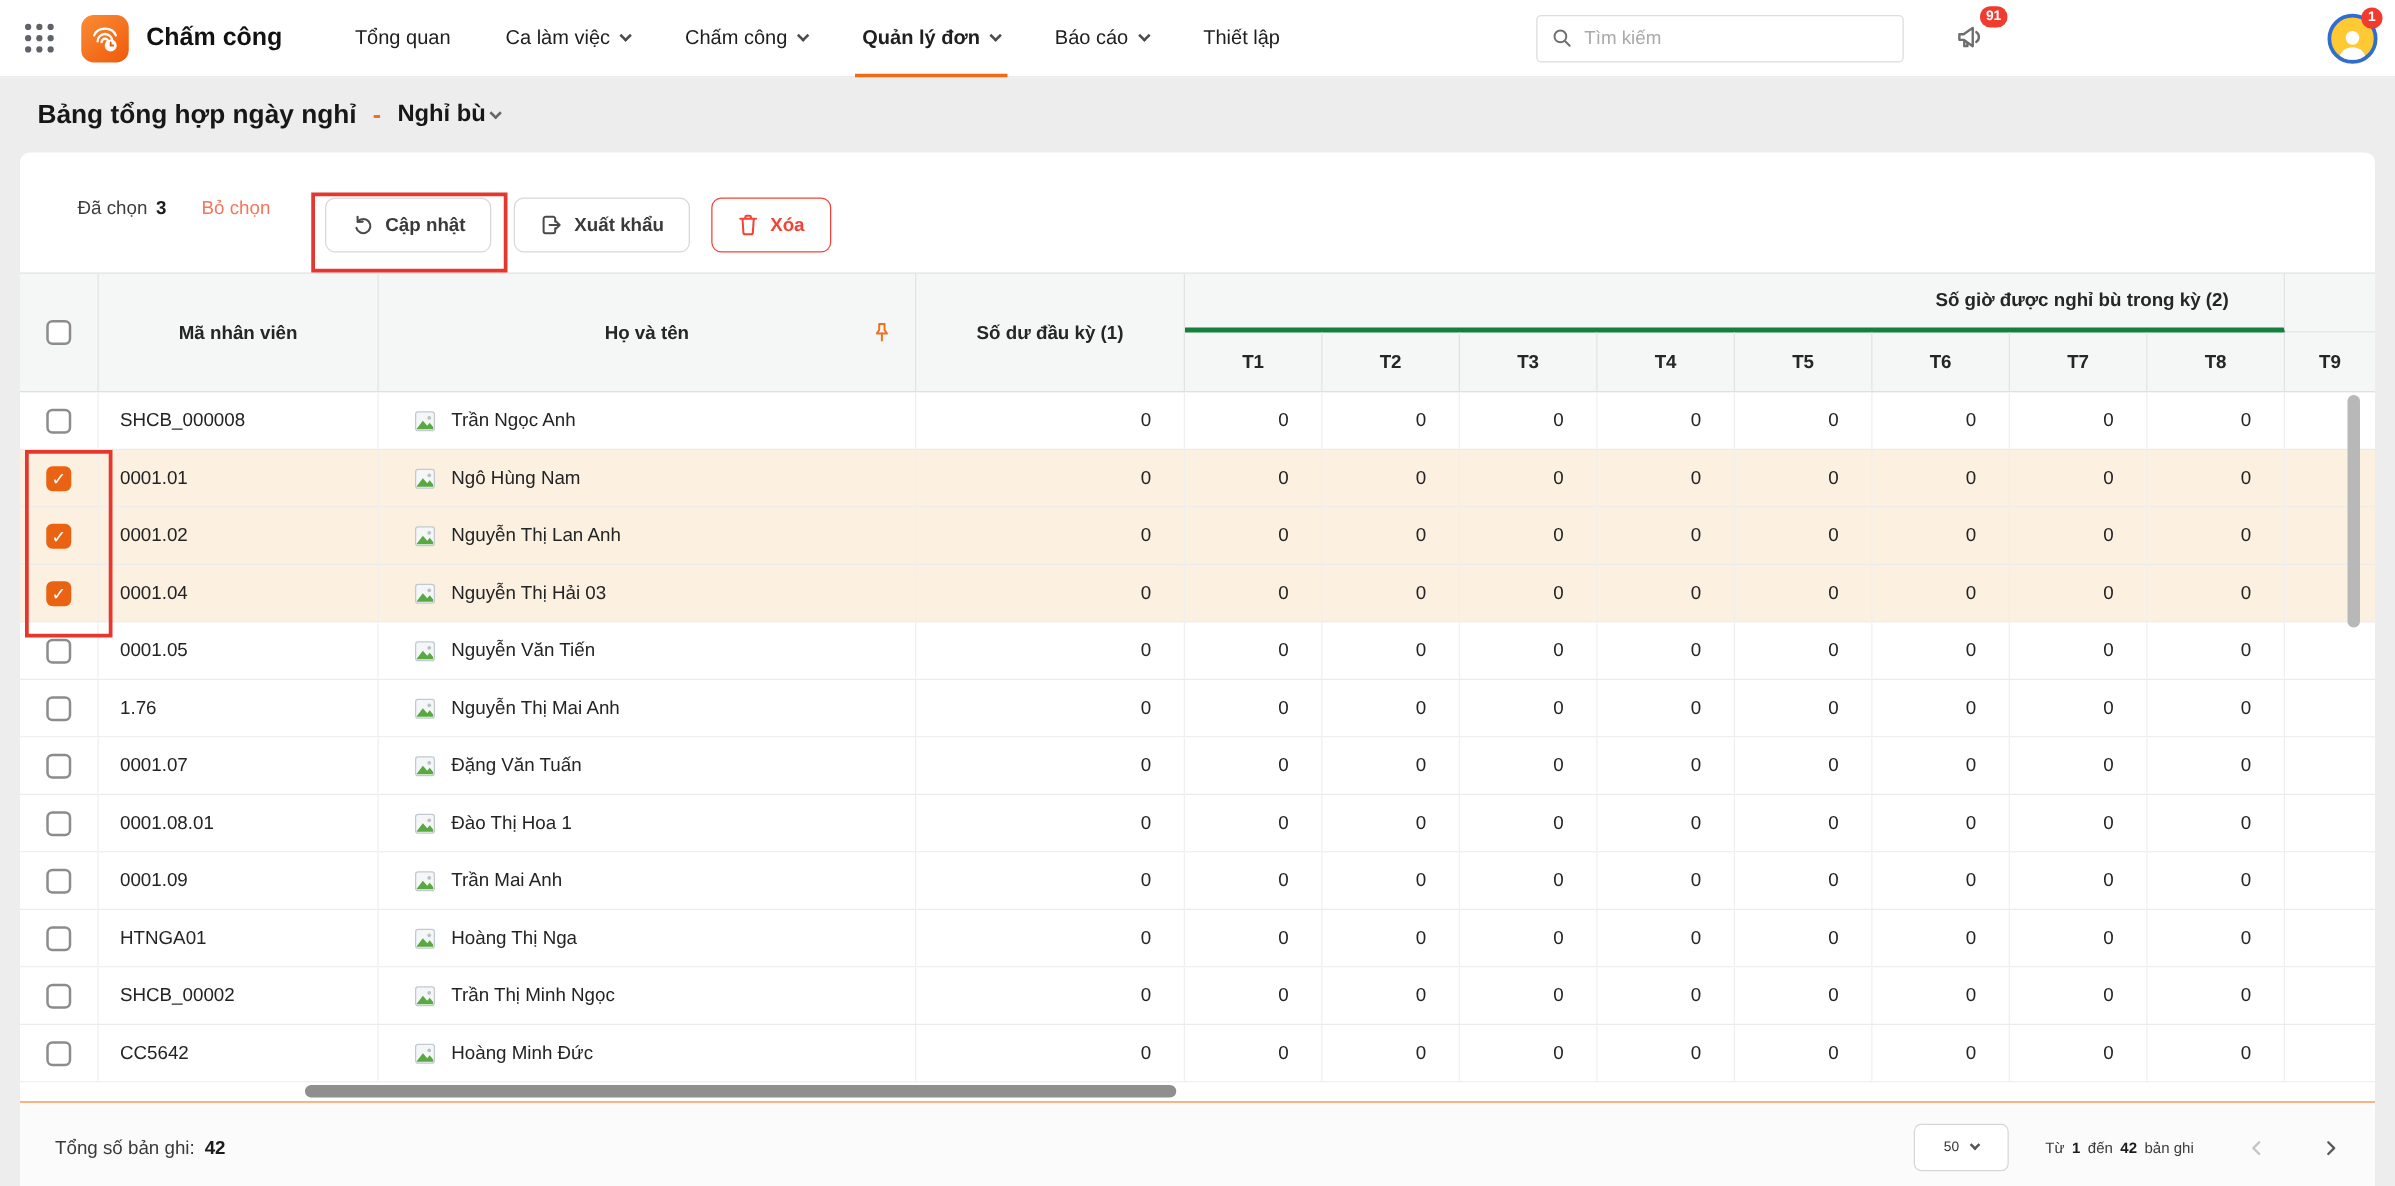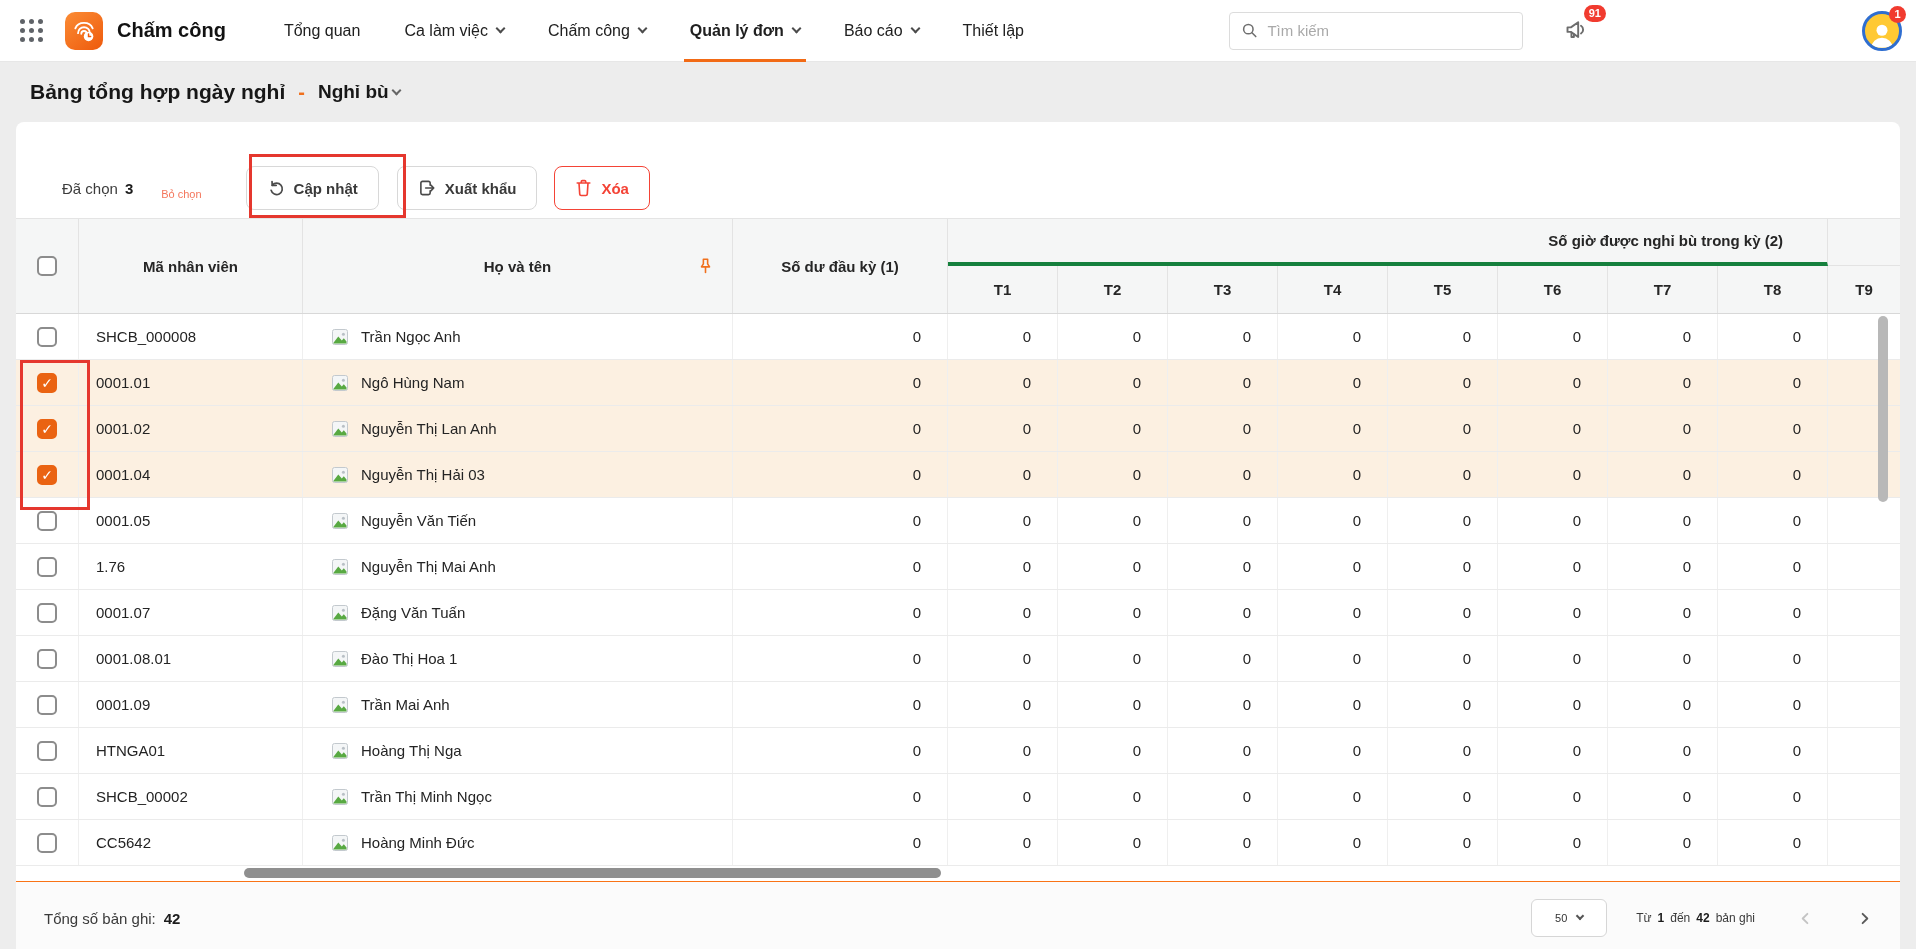--- a/index.html
+++ b/index.html
@@ -40,24 +40,24 @@
   
   .titlebar{position:absolute;top:62px;left:0;width:1916px;height:60px;background:#ededed;
     display:flex;align-items:center;padding-left:30px;}
   .page-title{font-size:21px;font-weight:700;color:#171717;}
   .dash{margin:0 13px;color:#f0701d;font-weight:700;font-size:20px;}
   .subtitle{font-size:19px;font-weight:700;color:#171717;display:flex;align-items:center;gap:4px;cursor:pointer;}
   .subtitle .caret{border-color:#666;}
   
   .card{position:absolute;left:16px;top:122px;width:1884px;height:818px;background:#fff;border-radius:8px 8px 0 0;}
   
-  .toolbar{height:96px;display:flex;align-items:center;padding:36px 0 0 46px;}
+  .toolbar{height:96px;display:flex;padding:36px 0 0 46px;}
   .sel-label{font-size:15px;color:#3c3c3c;}
   .sel-count{font-weight:700;margin-left:7px;color:#1c1c1c;font-size:15px;}
-  .deselect{margin-left:28px;color:#f4765c;font-size:11px;cursor:pointer;margin-top:12px;}
+  .deselect{margin-left:28px;color:#f4765c;font-size:15px;cursor:pointer;}
   .btn{display:flex;align-items:center;gap:9px;height:44px;padding:0 20px;border:1px solid #d8d8d8;
     border-radius:8px;background:#fff;font-size:15px;font-weight:600;color:#3a3a3a;cursor:pointer;white-space:nowrap;}
   .btn.update{margin-left:44px;}
   .btn.export{margin-left:18px;}
   .btn.delete{margin-left:17px;border-color:#f44336;color:#f44336;}
   
   .thead{display:grid;grid-template-columns:63px 224px 430px 215px repeat(8,110px) 72px;
     grid-template-rows:47px 47px;border-top:1px solid #e4e4e4;border-bottom:1px solid #d8d8d8;background:#f5f6f6;}
   .th{display:flex;align-items:center;justify-content:center;border-right:1px solid #e3e3e3;
     font-weight:700;font-size:15px;color:#262626;}

